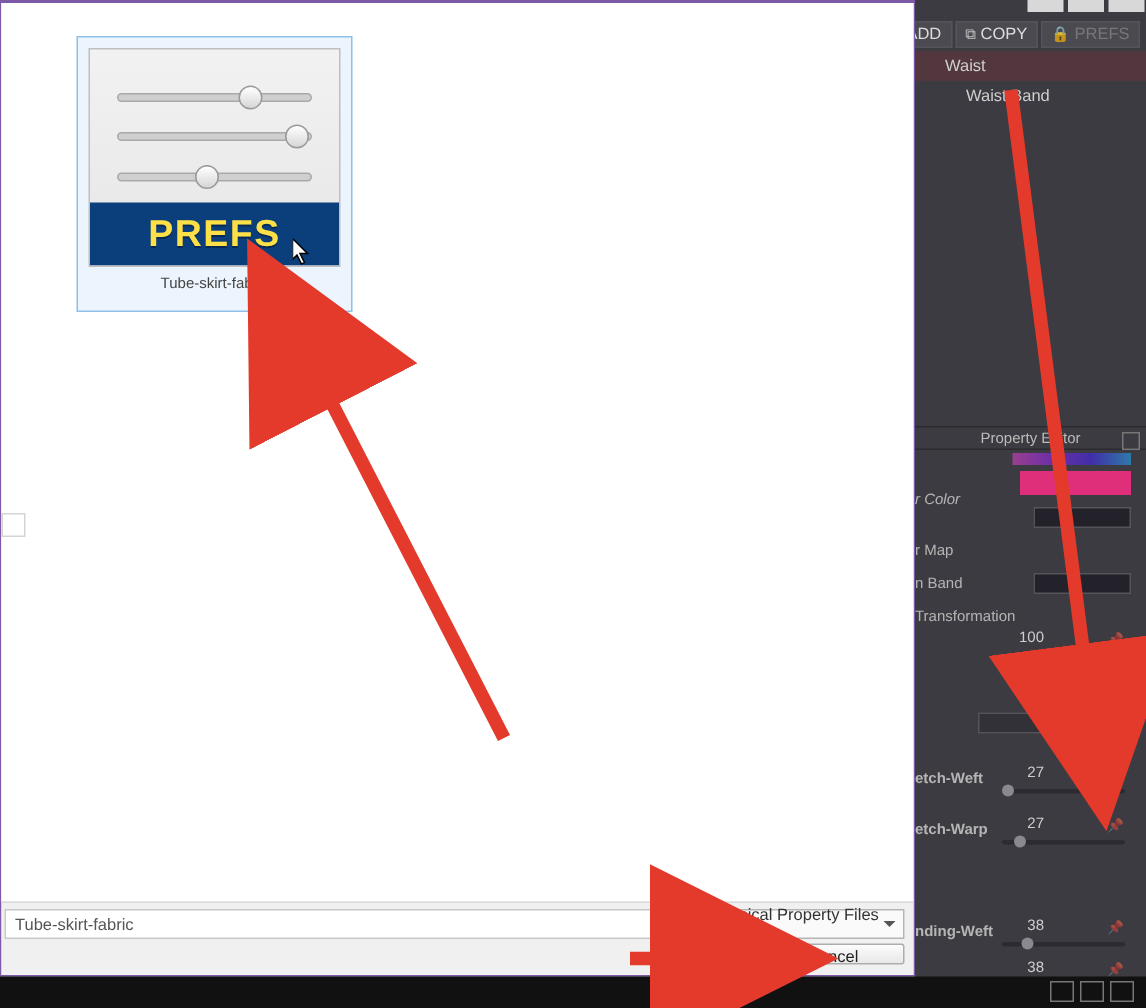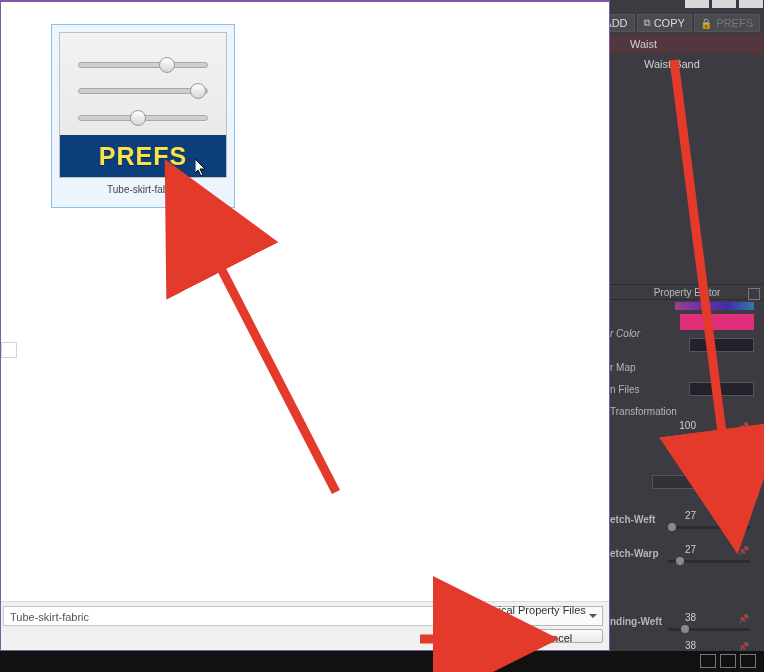--- a/index.html
+++ b/index.html
@@ -108,21 +108,21 @@
 
     <div id="propEditorTitle">Property Editor</div>
     <div id="swatchRow"></div>
     <div id="pinkRow"></div>
 
     <div class="propLabel" style="top:328px;font-style:italic;">r Color</div>
     <div class="propSwatch" style="top:338px;"></div>
 
     <div class="propLabel" style="top:362px;">r Map</div>
 
-    <div class="propLabel" style="top:384px;">n Files</div>
+    <div class="propLabel" style="top:384px;">n Band</div>
     <div class="propSwatch" style="top:382px;"></div>
 
     <div class="propLabel" style="top:406px;">Transformation</div>
     <div class="slGroup" style="top:420px;margin-left:32px;">
       <span class="val" style="right:58px;">100</span>
       <span class="pin"></span>
       <div class="strack">
           <div class="sknob" style="left:90%;"></div>
         </div>
     </div>

